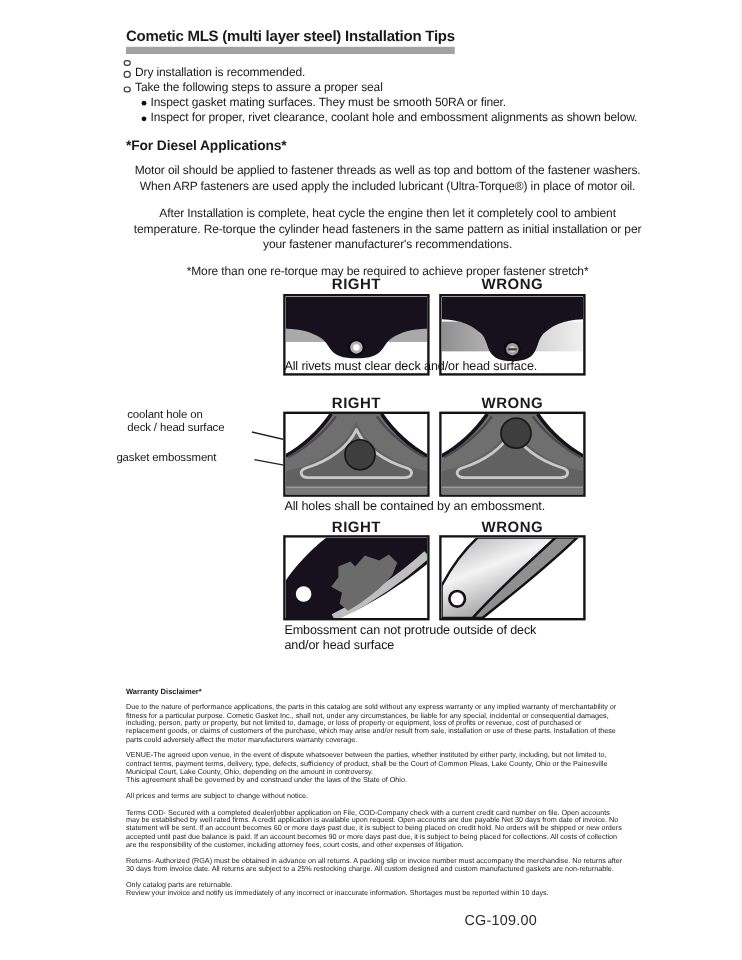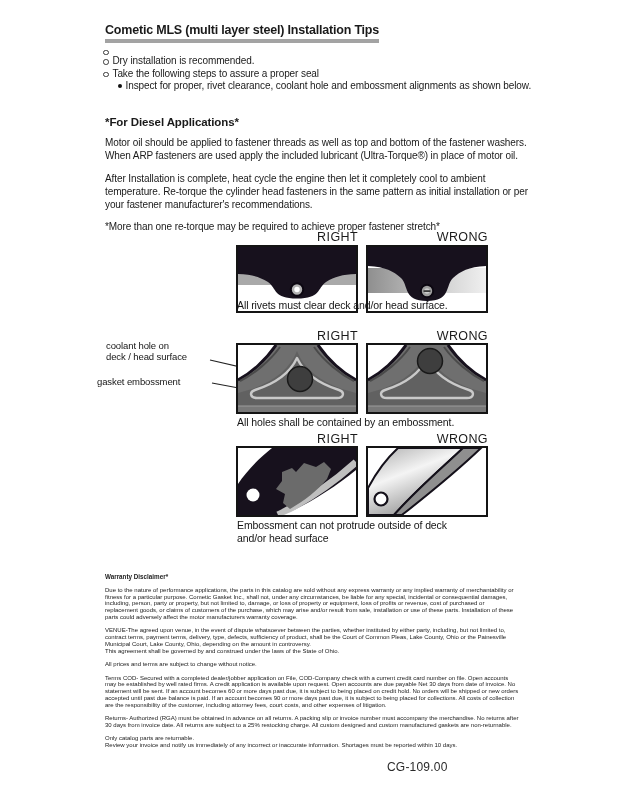--- a/index.html
+++ b/index.html
@@ -1,34 +1,34 @@
 <!DOCTYPE html>
 <html><head>
 <meta charset="utf-8">
 <style>
   html,body{margin:0;padding:0;background:#e8e8e8;}
   .page{position:relative;width:618px;height:800px;background:#ffffff;margin:0 auto;
         font-family:"Liberation Sans", sans-serif;color:#1a1a1a;overflow:hidden;}
 
   .title{position:absolute;left:105px;top:23px;font-size:12.5px;font-weight:bold;
-         letter-spacing:-0.2px;border-bottom:4px solid #a3a3a3;padding-bottom:2px;}
+         letter-spacing:-0.2px;border-bottom:6px solid #a3a3a3;padding-bottom:2px;}
 
   .tips{position:absolute;left:103px;top:46px;width:432px;font-size:10px;line-height:12.5px;letter-spacing:-0.1px;}
   .tip{display:flex;}
   .tip-marker{flex:none;width:3.5px;height:3.5px;border:1px solid #3a3a3a;border-radius:50%;margin:3.8px 4px 0 0;}
   .subtip{display:flex;margin-left:15px;}
   .subtip-marker{flex:none;width:4px;height:4px;background:#111;border-radius:50%;margin:3.8px 3.5px 0 0;}
 
   .diesel{position:absolute;left:105px;top:116px;width:436px;font-size:10px;line-height:13.2px;letter-spacing:-0.1px;}
   .diesel h2{font-size:11.5px;font-weight:bold;margin:0 0 7px 0;letter-spacing:-0.1px;}
-  .diesel p{margin:0 0 9px 0;}
+  .diesel p{margin:0 0 9px 0;text-align:center;}
 
   .dia-labels{position:absolute;left:236px;width:252px;display:flex;justify-content:space-between;
               font-size:12.5px;letter-spacing:0.4px;color:#1b1b1b;}
-  .dia-labels span{width:122px;text-align:right;}
+  .dia-labels span{width:122px;text-align:center;font-weight:bold;}
   .lbl-row-1{top:230px;} .lbl-row-2{top:329px;} .lbl-row-3{top:432px;}
 
   .dia-box{position:absolute;width:122px;border:2px solid #141414;box-sizing:border-box;background:#fff;overflow:hidden;}
   .dia-box svg{display:block;width:100%;height:100%;}
   .d1{top:245px;height:68px;} .d2{top:343px;height:71px;} .d3{top:446px;height:71px;}
   .box-left{left:236px;} .box-right{left:366px;}
 
   .caption{position:absolute;left:237px;font-size:10.5px;letter-spacing:-0.1px;color:#151515;}
   .cap-1{top:299px;} .cap-2{top:416px;} .cap-3{top:519px;line-height:12.5px;}
   .preline{white-space:pre-line;}
@@ -55,20 +55,24 @@
     <div class="tip">
       <span class="tip-marker"></span>
     </div>
     <div class="tip">
       <span class="tip-marker"></span>
       <span>Dry installation is recommended.</span>
     </div>
     <div class="tip">
       <span class="tip-marker"></span>
       <span>Take the following steps to assure a proper seal</span>
+    </div>
+    <div class="subtip">
+      <span class="subtip-marker"></span>
+      <span>Inspect gasket mating surfaces.  They must be smooth 50RA or finer.</span>
     </div>
     <div class="subtip">
       <span class="subtip-marker"></span>
       <span>Inspect for proper, rivet clearance, coolant hole and embossment alignments as shown below.</span>
     </div>
   </div>
 
   <div class="diesel">
     <h2>*For Diesel Applications*</h2>
     <p>Motor oil should be applied to fastener threads as well as top and bottom of the fastener washers. When ARP fasteners are used apply the included lubricant (Ultra-Torque®) in place of motor oil.</p>

